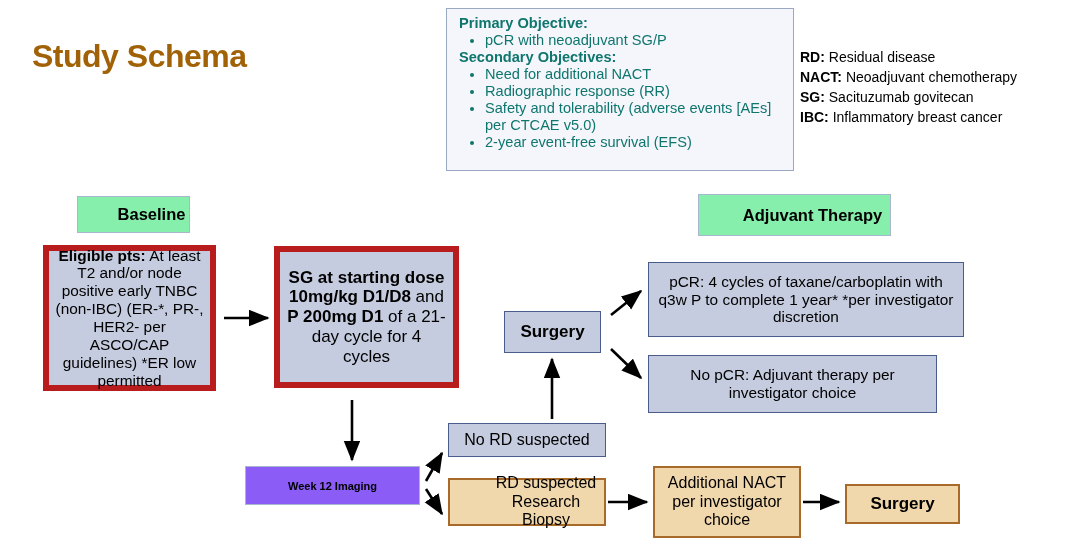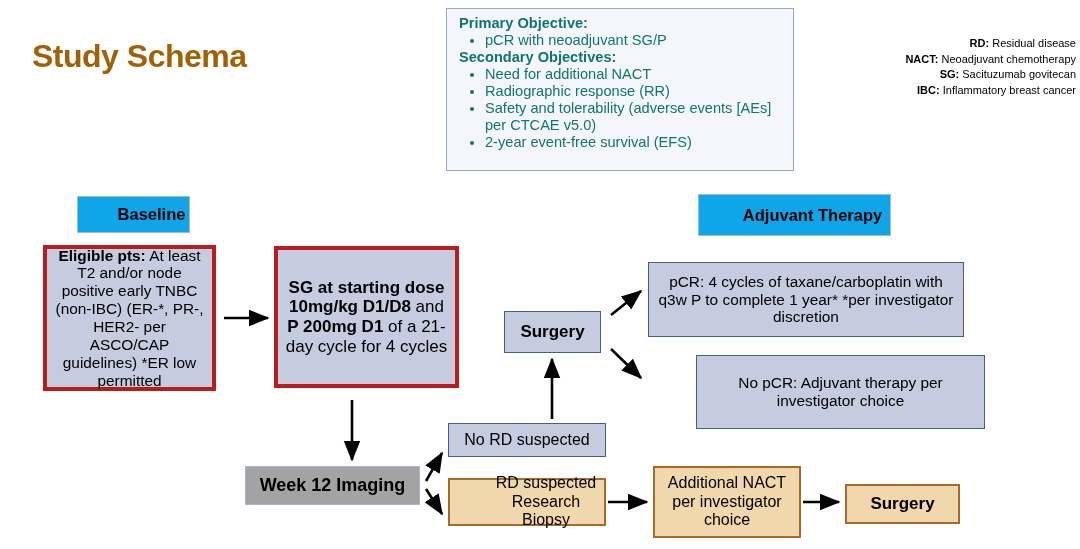--- a/index.html
+++ b/index.html
@@ -39,58 +39,57 @@
     font-size: 14.6px;
     color: #0f766e;
     line-height: 1.17;
   }
   .obj-head { font-weight: bold; }
   .obj-list { margin: 0 0 0 14px; padding: 0 0 0 12px; }
   .obj-list li { margin: 0; padding: 0; }
 
   
   #legend {
-    left: 800px; top: 36px;
+    left: 800px; top: 48px;
     width: 276px;
-    font-size: 11px;
+    font-size: 14px;
     line-height: 1.42;
     color: #000;
-    text-align: right;
   }
   #legend .abbr { font-weight: bold; }
 
   
   .hdr-box {
-    background: #0ea5e9;
+    background: #86efac;
     border: 1.5px solid #a9b6d0;
     display: flex; align-items: center; justify-content: center;
     font-weight: bold;
     font-size: 16.5px;
     color: #000;
     text-align: center;
     padding-left: 36px;
   }
   .blue-box {
     background: #c6ccdf;
-    border: 4px solid #b91c1c;
+    border: 6px solid #b91c1c;
     display: flex; align-items: center; justify-content: center;
     text-align: center;
     font-size: 16px;
     color: #000;
     line-height: 1.16;
     padding: 3px 6px;
   }
   .blue-box.thin { border: 1.5px solid #4a5c8c; text-align: center; }
   .blue-light {
-    background: #a3a3a3;
+    background: #8b5cf6;
     border: 1.5px solid #a9b6d0;
     display: flex; align-items: center; justify-content: center;
     text-align: center;
     font-weight: bold;
-    font-size: 18px;
+    font-size: 11px;
     color: #000;
   }
   .tan-box {
     background: #f1d7ac;
     border: 2.5px solid #a86a28;
     display: flex; align-items: center; justify-content: center;
     text-align: center;
     font-size: 16px;
     color: #000;
     line-height: 1.16;
@@ -149,21 +148,21 @@
   <div class="abs tan-box" style="left:448px; top:478px; width:158px; height:48px;padding-left:44px;">RD suspected Research Biopsy</div>
 
   <div class="abs tan-box" style="left:653px; top:466px; width:148px; height:72px;">Additional NACT per investigator choice</div>
 
   <div class="abs tan-box" style="left:845px; top:484px; width:115px; height:40px; font-weight:bold; font-size:17px;">Surgery</div>
 
   <div class="abs blue-box thin" style="left:504px; top:311px; width:97px; height:42px; font-weight:bold; font-size:17px;">Surgery</div>
 
   <div class="abs blue-box thin" style="left:648px; top:262px; width:316px; height:75px; font-size:15.4px;">pCR: 4 cycles of taxane/carboplatin with q3w P to complete 1 year* *per investigator discretion</div>
 
-  <div class="abs blue-box thin" style="left:648px; top:355px; width:289px; height:74px; font-size:15.4px;margin-left:48px;">No pCR: Adjuvant therapy per investigator choice</div>
+  <div class="abs blue-box thin" style="left:648px; top:355px; width:289px; height:58px; font-size:15.4px;">No pCR: Adjuvant therapy per investigator choice</div>
 
   <svg class="arrow-svg" style="left:0; top:0;" width="1080" height="549">
     <defs>
       <marker id="ah" markerWidth="9" markerHeight="9" refX="7.4" refY="3.2" orient="auto" markerUnits="strokeWidth">
         <path d="M0,0 L8,3.2 L0,6.4 z" fill="#000"></path>
       </marker>
     </defs>
 
     <line x1="224" y1="318" x2="268" y2="318" stroke="#000" stroke-width="2.6" marker-end="url(#ah)"></line>
 

